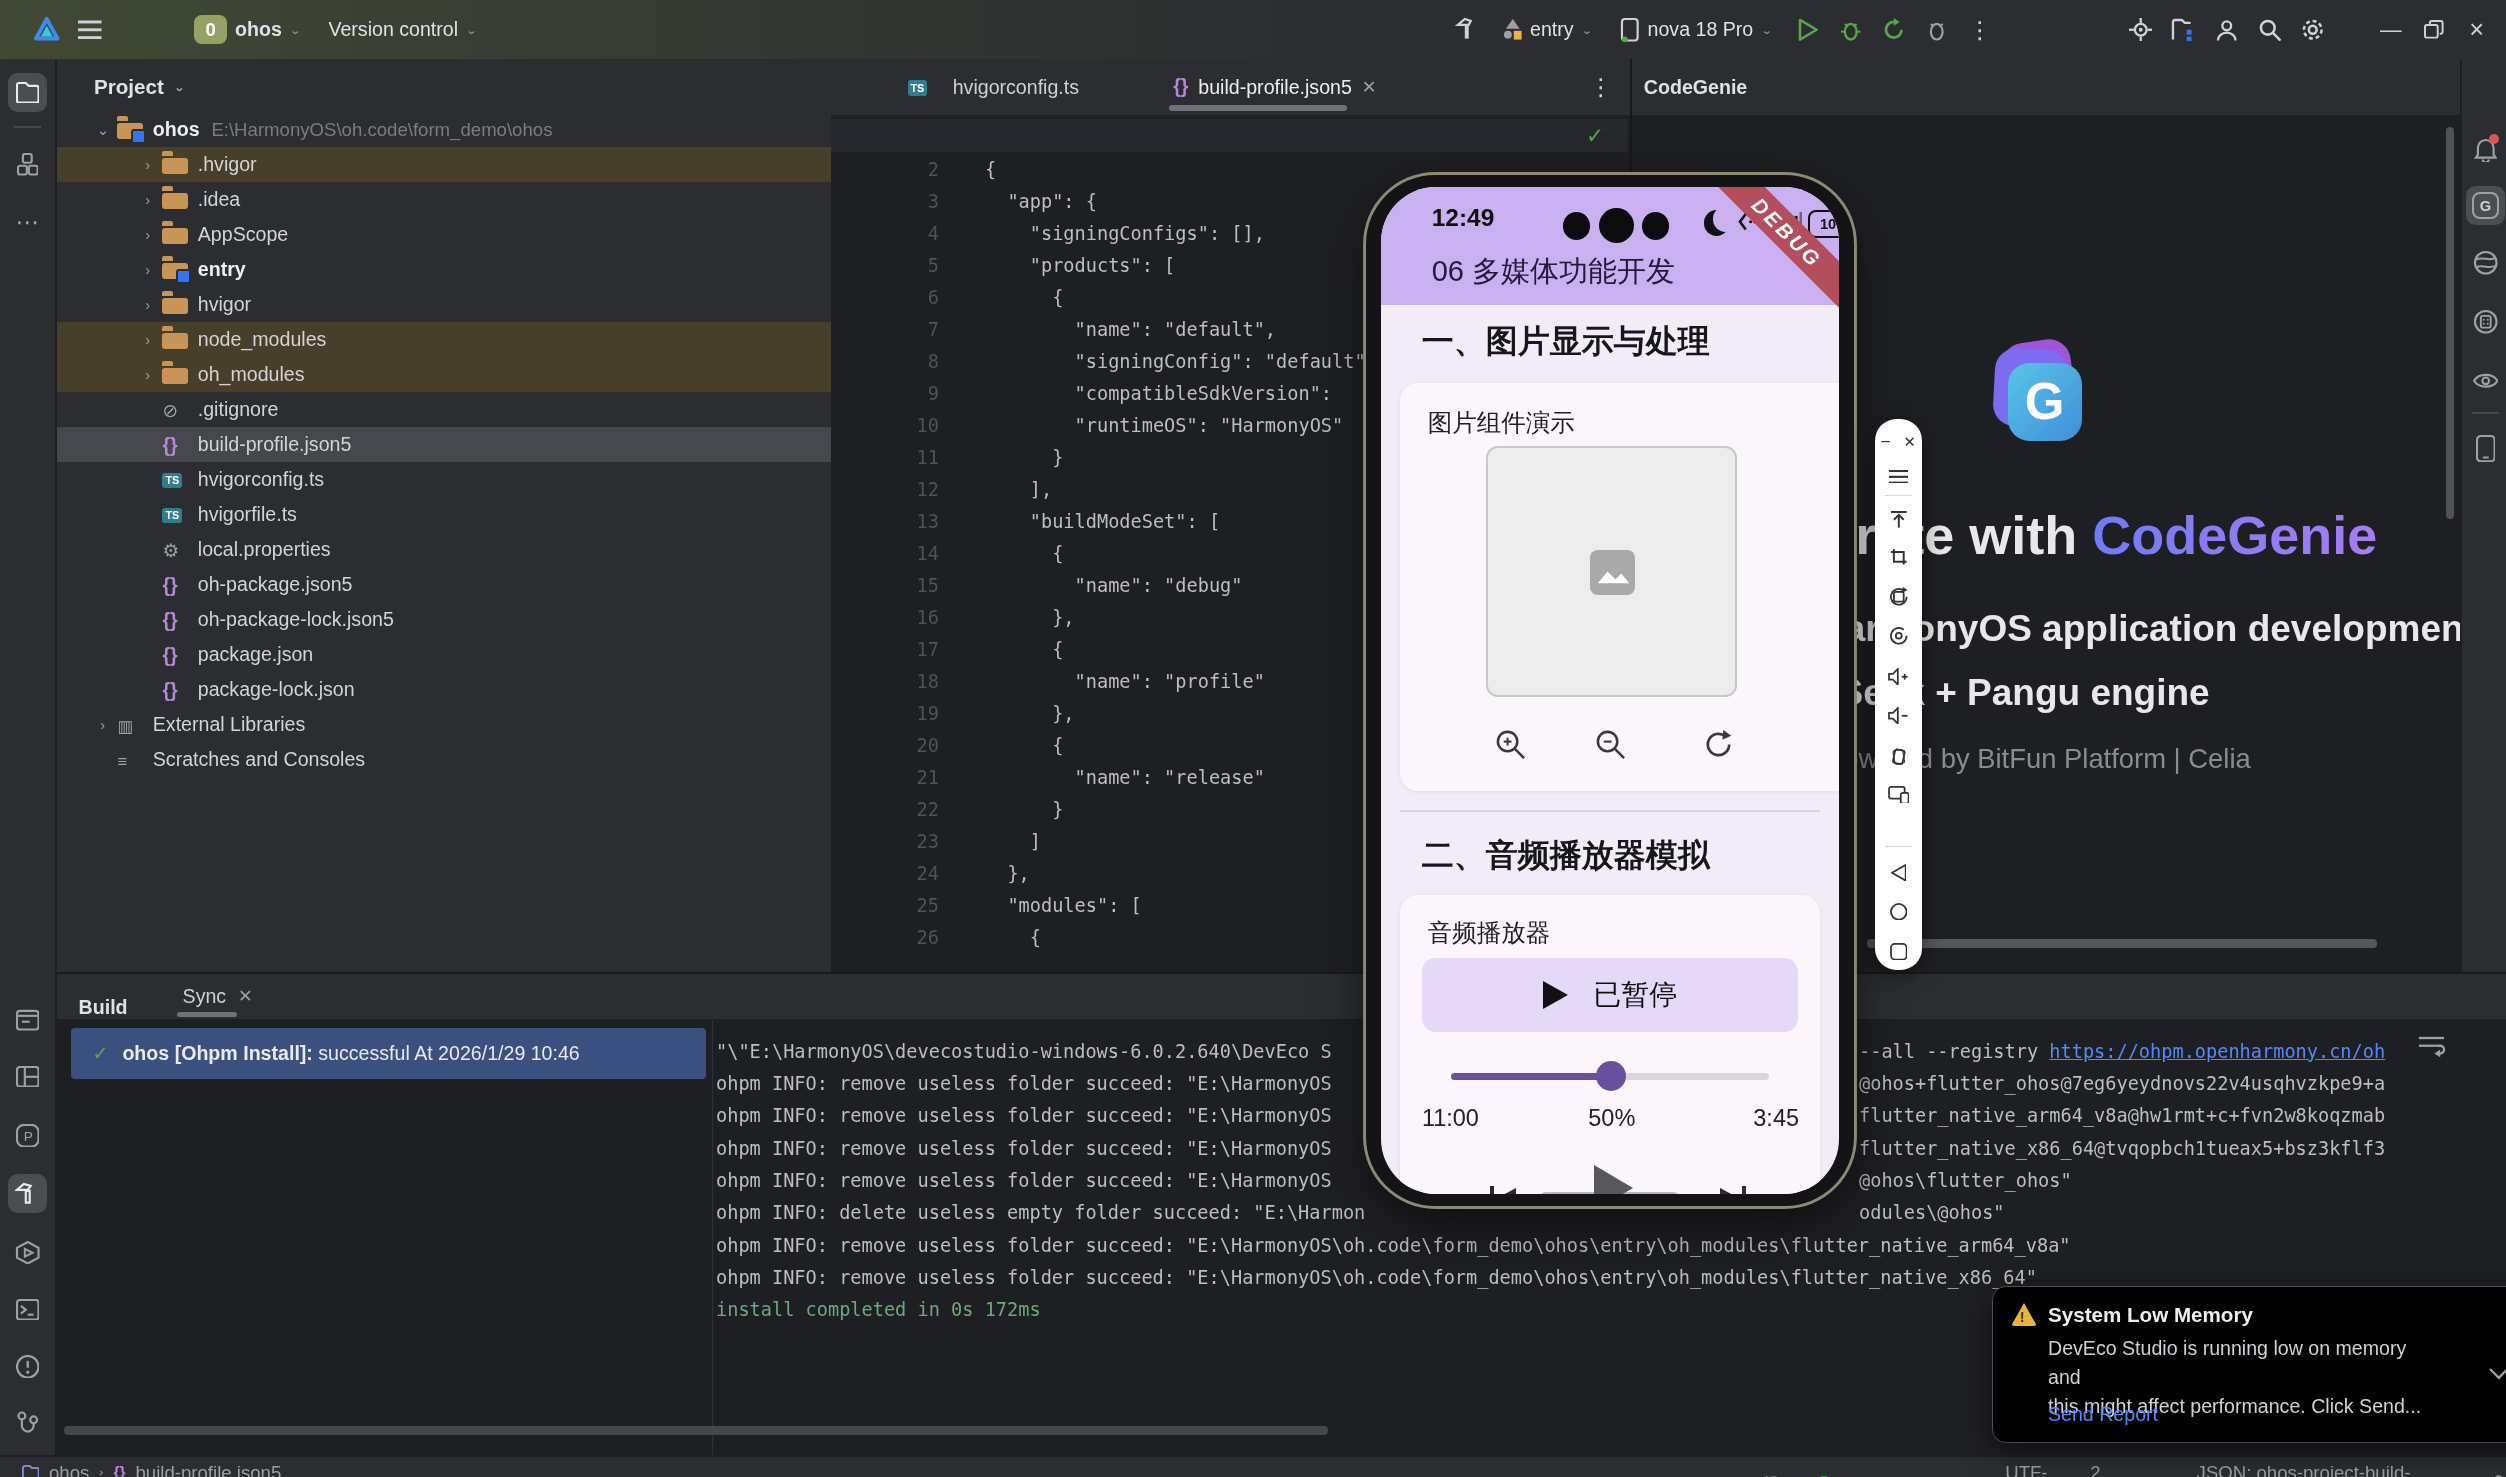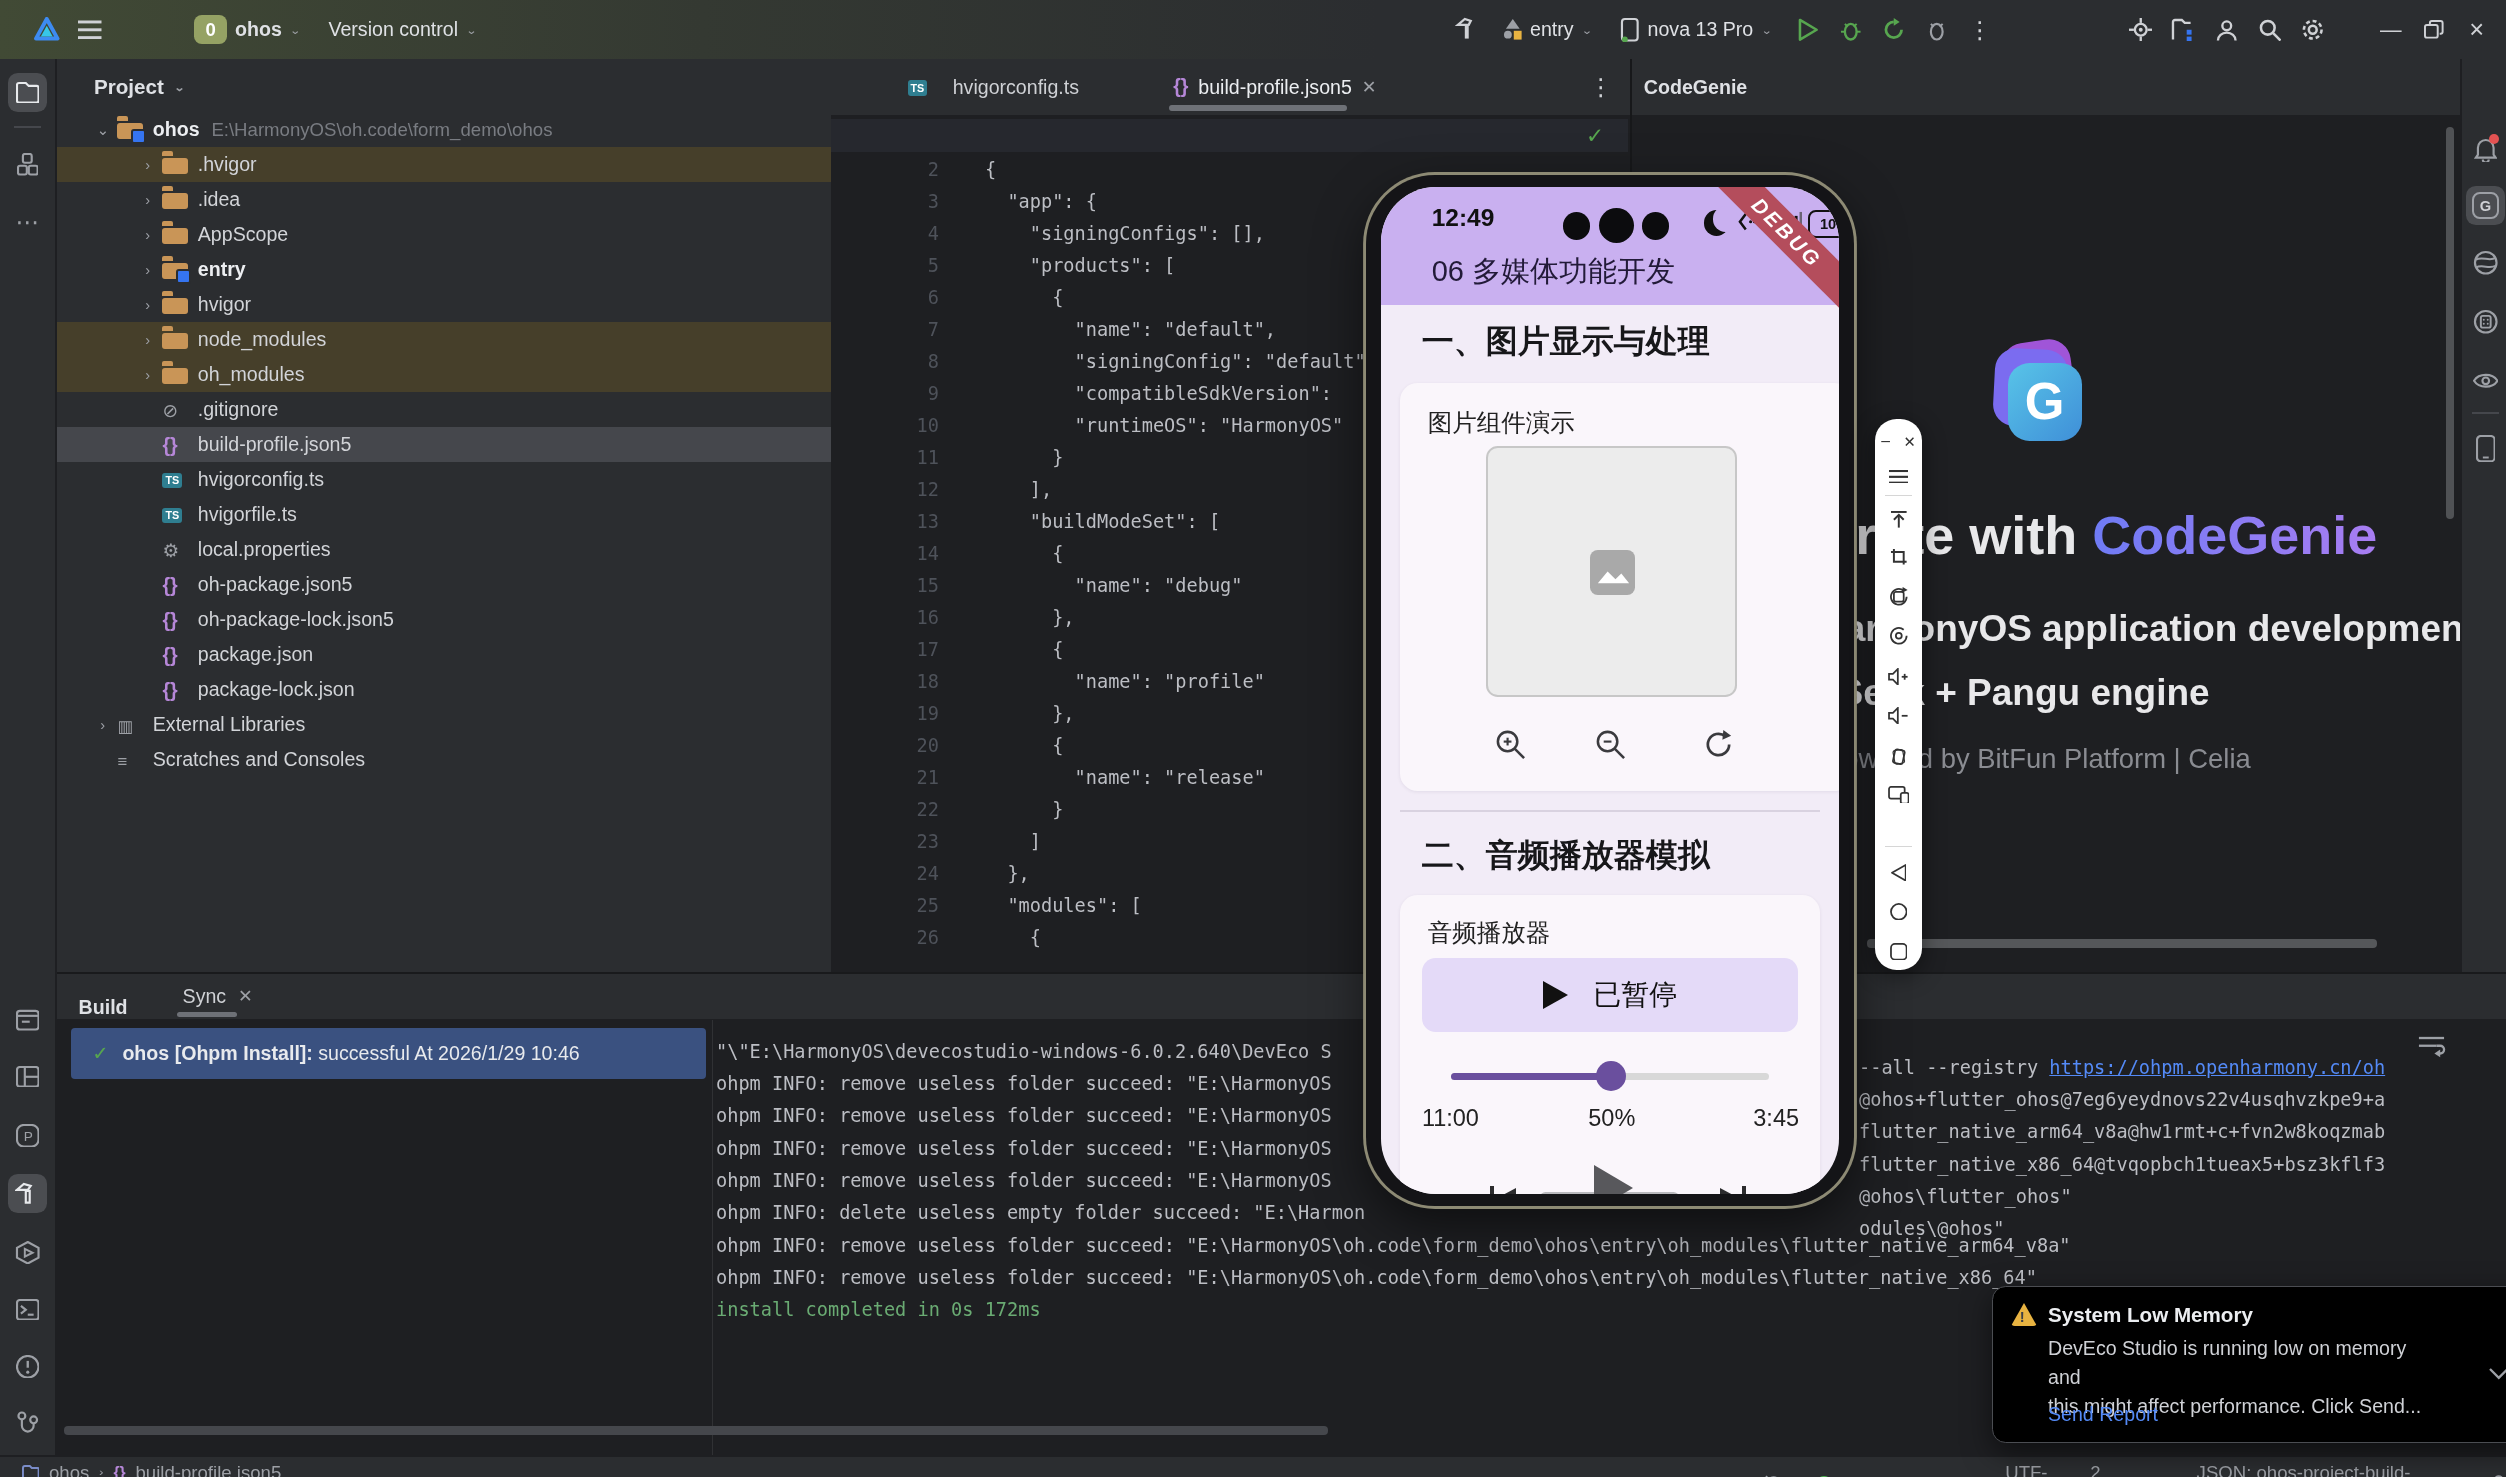--- a/index.html
+++ b/index.html
@@ -55,21 +55,21 @@
   #build{left:57px;top:972px;width:2449px;height:482px;background:#1e1f22;border-top:2px solid #191a1c;}
   #build-head{height:45px;background:#2b2d30;display:flex;align-items:flex-end;border-bottom:1px solid #1e1f22;}
   #build-title{font-weight:bold;font-size:19.6px;color:#dfe1e5;margin-left:21.6px;}
   #sync-tab{margin-left:55px;font-size:19.6px;color:#cfd1d5;position:relative;height:100%;display:flex;align-items:center;gap:11.8px;}
   #sync-tab .tab-underline{position:absolute;left:-5.9px;right:15.7px;bottom:2px;height:4.9px;background:#6e7177;border-radius:2.9px;}
   #build-left{position:absolute;left:0;top:46px;width:655px;bottom:0;border-right:1px solid #303134;}
   #build-sel{position:absolute;left:13.7px;right:5.9px;top:7.8px;height:51px;background:#3a5180;border-radius:3.9px;
              display:flex;align-items:center;font-size:19.6px;color:#e8eaed;}
   #console{position:absolute;left:659px;top:46px;right:0;bottom:0;font-size:18.6px;line-height:32px;color:#bcbec4;}
   .cline{position:absolute;left:0;width:100%;height:32px;white-space:pre;}
-  .cright{position:absolute;left:1143px;top:16px;white-space:pre;}
+  .cright{position:absolute;left:1143px;top:0;white-space:pre;}
   .green{color:#6aab73;}
   .clink{color:#548af7;text-decoration:underline;}
   #hscroll{left:64px;top:1426px;width:1264px;height:8.8px;background:#45474c;border-radius:3.9px;}
   
   #status{left:0;top:1455px;width:2506px;height:22.5px;background:#2b2d30;border-top:2px solid #1e1f22;
           font-size:18.6px;color:#9da0a6;}
   
   #genie{left:1630px;top:59px;width:830px;height:913px;background:#1e1f22;border-left:2px solid #17181a;}
   #genie-head{height:56px;background:#2b2d30;border-bottom:1px solid #1e1f22;display:flex;align-items:center;}
   #genie-title{font-weight:bold;font-size:19.6px;color:#dfe1e5;margin-left:11.8px;}
@@ -175,21 +175,21 @@
         <rect x="11" y="12" width="8" height="9" fill="#e8b341"></rect>
       </svg>
     <span>entry</span>
     <span class="chev">⌄</span>
   </div>
   <div class="tb-item">
     <svg width="19.6" height="25.5" viewBox="0 0 20 26">
         <rect x="2" y="2" width="16" height="22" rx="3" fill="none" stroke="#cfd1d5" stroke-width="2.2"></rect>
         <circle cx="5" cy="23" r="3" fill="#57a64f"></circle>
       </svg>
-    <span>nova 13 Pro</span>
+    <span>nova 18 Pro</span>
     <span class="chev">⌄</span>
   </div>
   <div class="icon-btn">
     <svg width="21.6" height="23.5" viewBox="0 0 22 24">
         <polygon points="3,2 20,12 3,22" fill="none" stroke="#57a64f" stroke-width="2.6" stroke-linejoin="round"></polygon>
       </svg>
   </div>
   <div class="icon-btn">
     <svg width="23.5" height="23.5" viewBox="0 0 24 24">
         <ellipse cx="12" cy="14" rx="6" ry="8" fill="none" stroke="#57a64f" stroke-width="2.4"></ellipse>

